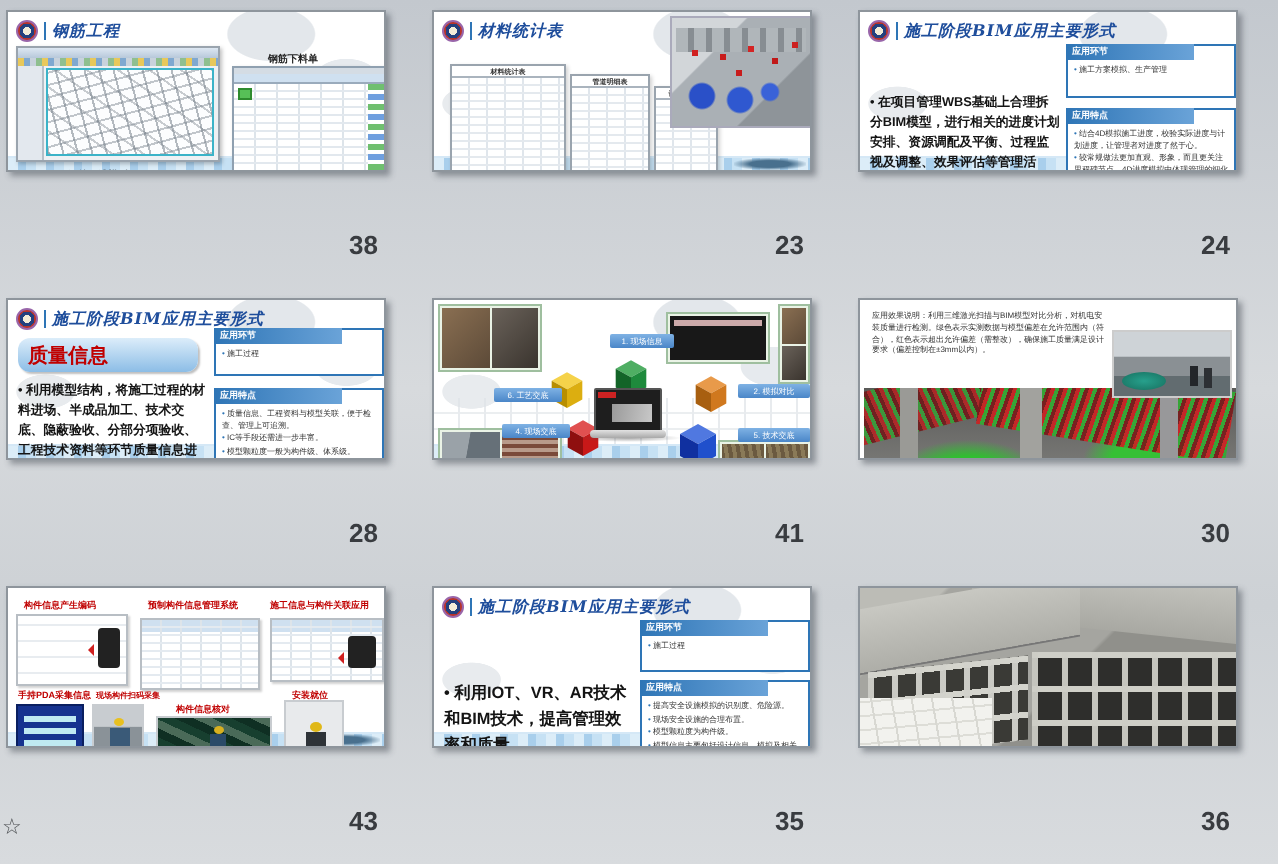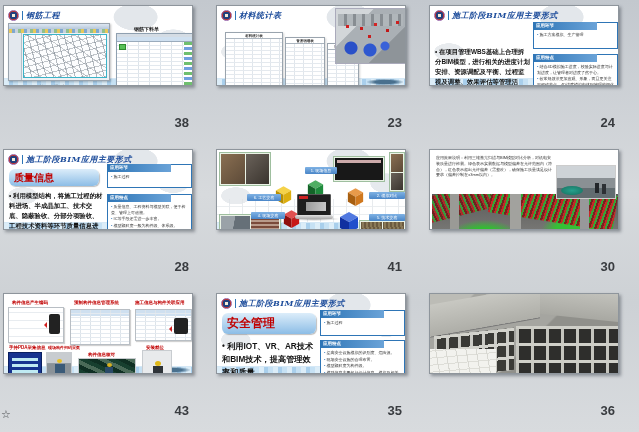--- a/index.html
+++ b/index.html
@@ -420,23 +420,20 @@
 </div>
 
 <div class="cell" style="left:213px;top:288px">
   <div class="thumb">
     <div class="map"></div>
     <div class="hdr">
       <span class="logo"></span>
       <span class="vbar"></span>
       <span class="stitle">施工阶段BIM应用主要形式</span>
     </div>
-    <div class="hbar big">
-        <b>安全管理</b>
-      </div>
     <div class="btext big">利用IOT、VR、AR技术和BIM技术，提高管理效率和质量。</div>
     <div class="abox" style="top:16px;height:26px">
       <div class="bh">应用环节</div>
       <ul>
           <li>施工过程</li>
         </ul>
     </div>
     <div class="abox" style="top:46px;height:54px">
       <div class="bh">应用特点</div>
       <ul>

